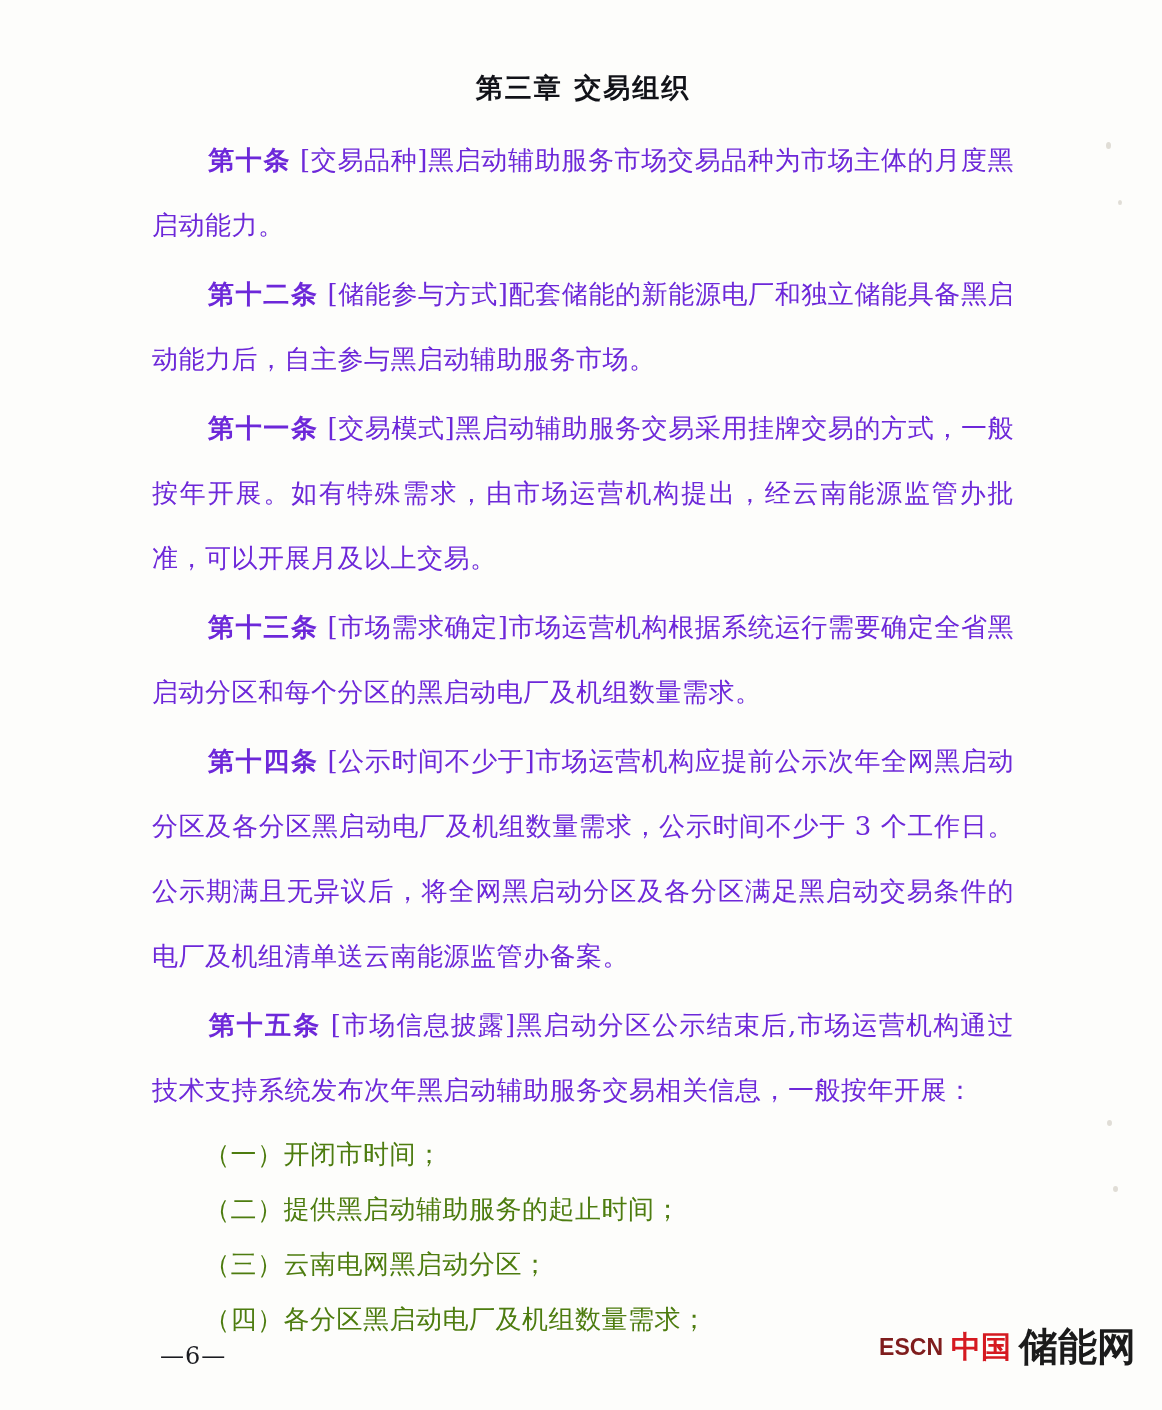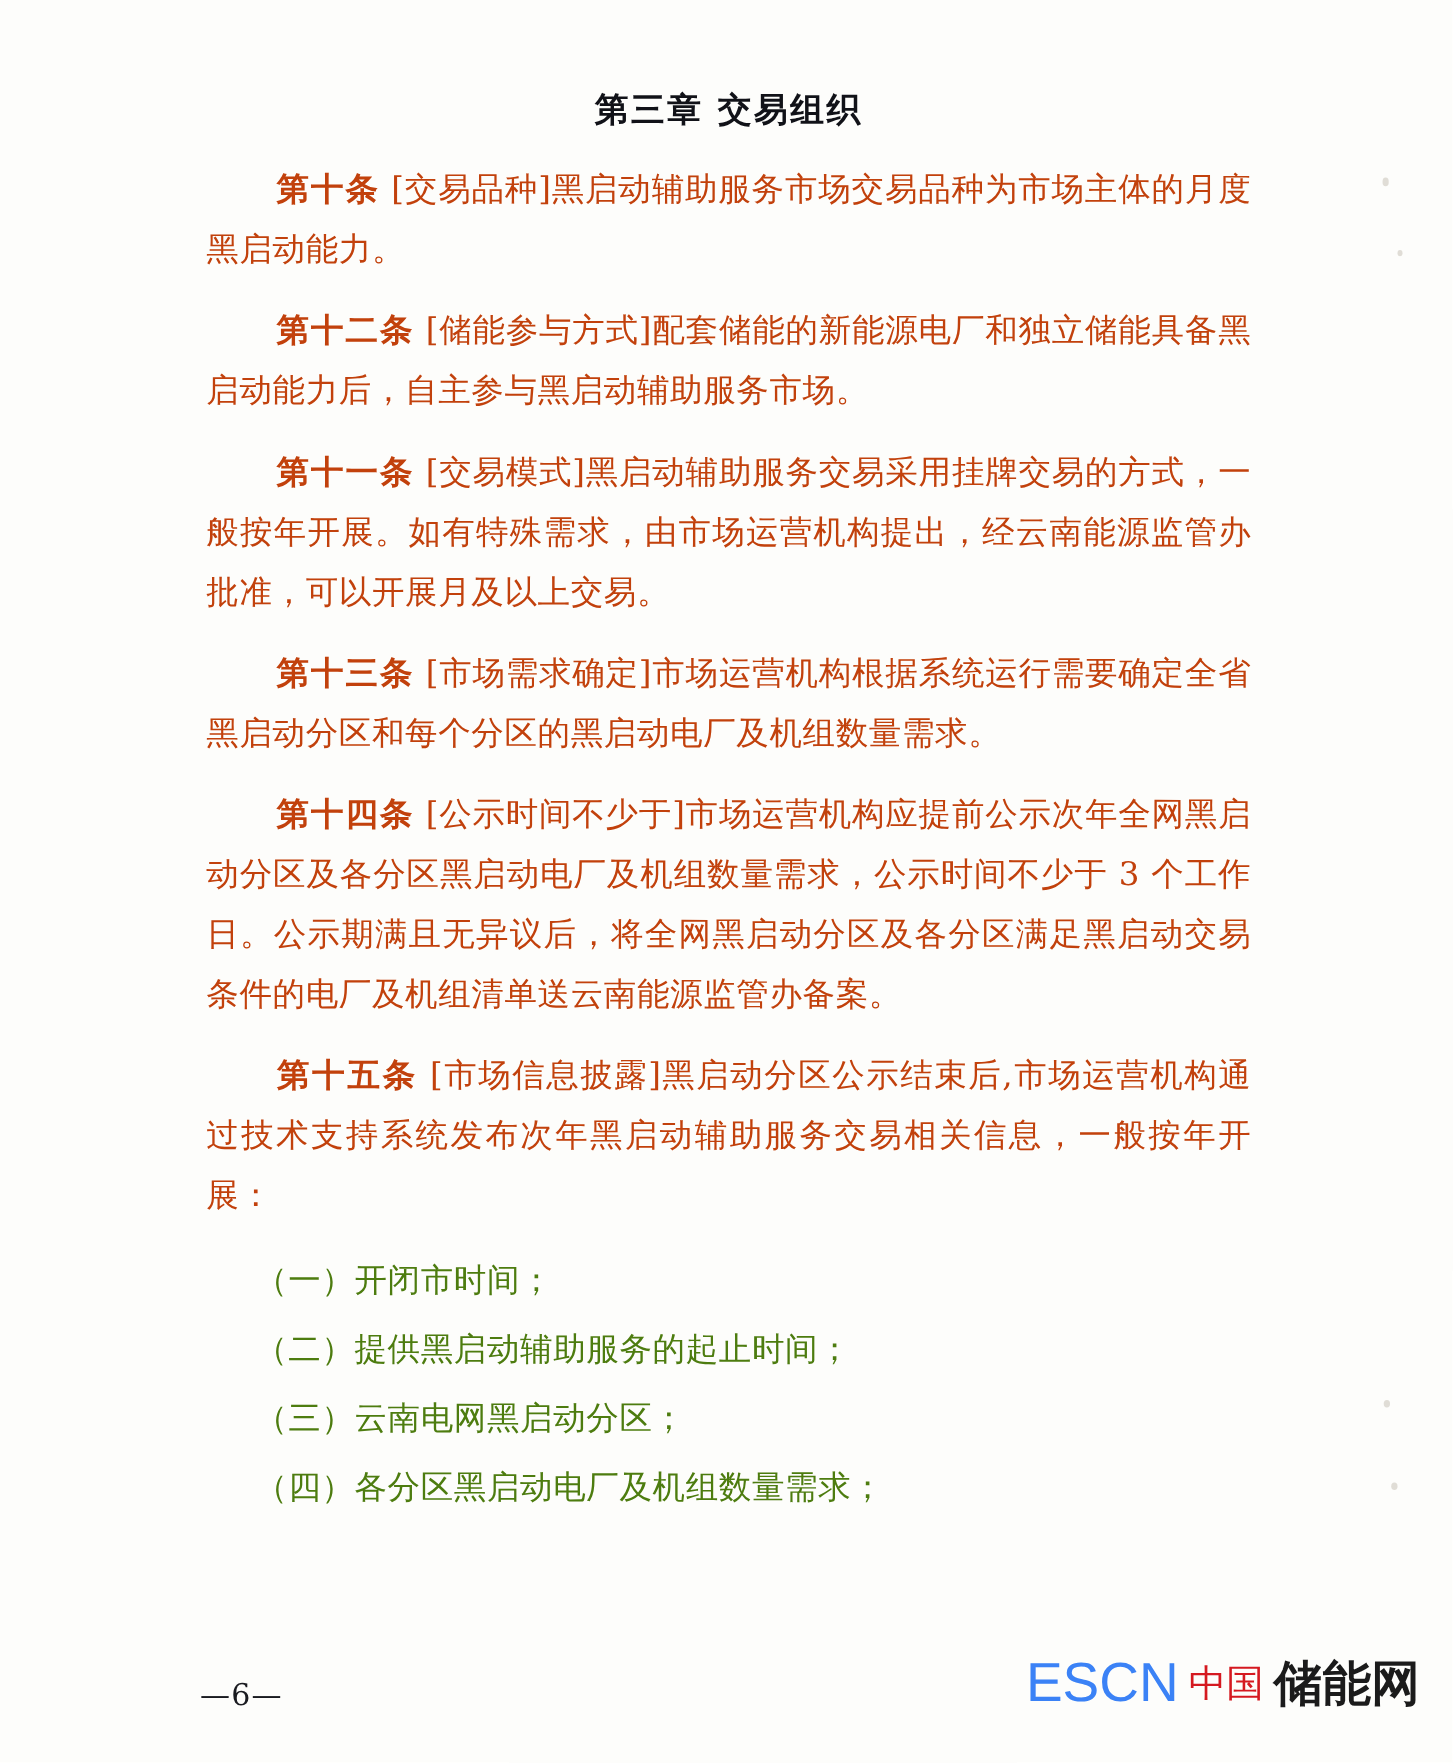--- a/index.html
+++ b/index.html
@@ -37,26 +37,26 @@
   .doc-title {
     text-align: center;
     font-size: 27px;
     font-weight: bold;
     letter-spacing: 2px;
     margin: 0 0 22px 0;
     color: #111218;
   }
   p.para {
     font-size: 26px;
-    line-height: 48px;
-    margin: 17px;
+    line-height: 65px;
+    margin: 4px;
     text-align: justify;
     text-justify: inter-ideograph;
     letter-spacing: 0.5px;
-    color: #c2410c;
+    color: #6d28d9;
   }
   p.para .indent {
     display: inline-block;
     width: 56px;
   }
   .art-no {
     font-weight: bold;
     letter-spacing: 1.5px;
   }
   .bracket {
@@ -88,29 +88,29 @@
   .watermark {
     position: absolute;
     right: 26px;
     bottom: 2px;
     display: flex;
     align-items: center;
     gap: 8px;
     font-family: "Liberation Sans", sans-serif;
   }
   .wm-escn {
-    color: #3b82f6;
-    font-size: 44px;
-    font-weight: normal;
+    color: #7f1d1d;
+    font-size: 23px;
+    font-weight: bold;
     letter-spacing: 0px;
   }
   .wm-cn {
     color: #d51920;
     font-size: 30px;
-    font-weight: normal;
+    font-weight: bold;
   }
   .wm-rest {
     color: #1b1b1b;
     font-size: 39px;
     font-weight: bold;
   }
 </style>
 </head>
 <body>
 

